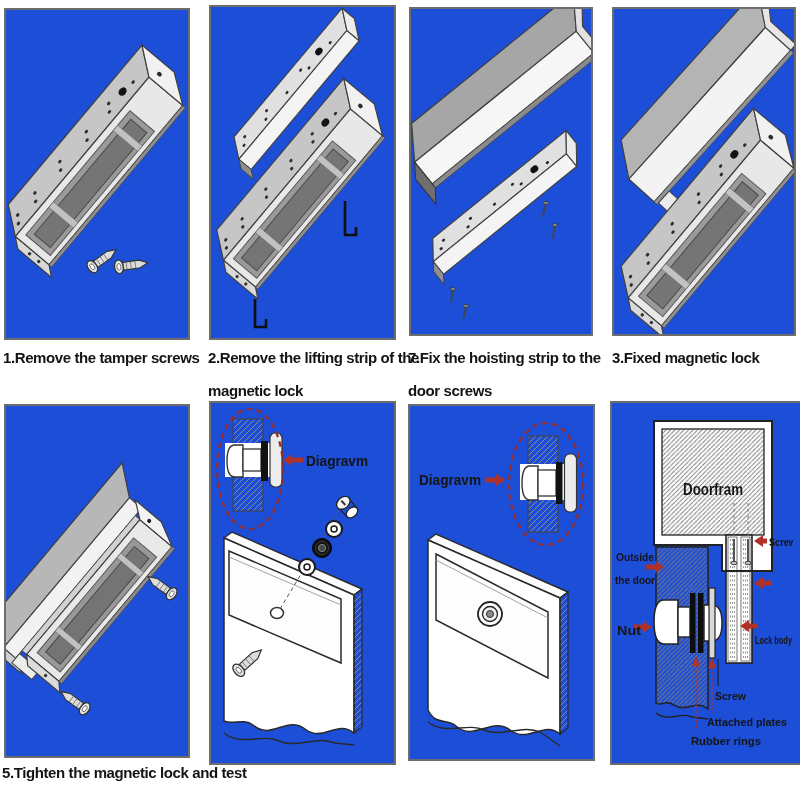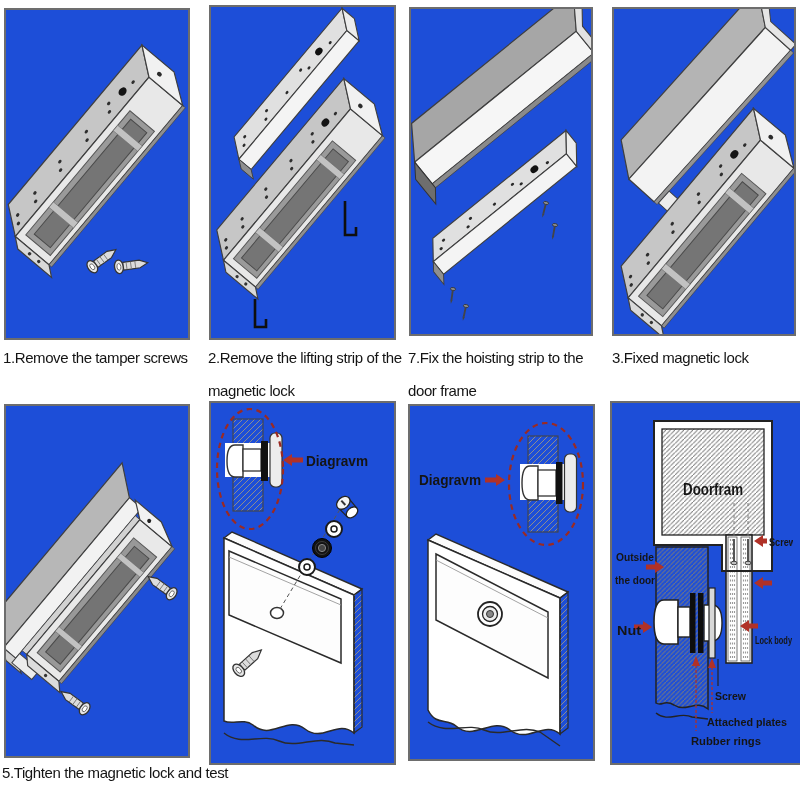--- a/index.html
+++ b/index.html
@@ -1,20 +1,20 @@
 <!DOCTYPE html>
 <html><head>
 <meta charset="utf-8">
 <style>
   html,body{margin:0;padding:0;background:#fff;}
   #stage{position:relative;width:800px;height:800px;background:#fff;overflow:hidden;
          font-family:"Liberation Sans",sans-serif;}
   .panel{position:absolute;border:2px solid #6d6d6d;background:#1d4ed8;box-sizing:border-box;}
   .panel svg{display:block;}
-  .cap{position:absolute;font-weight:normal;font-size:15px;line-height:33px;color:#141414;
+  .cap{position:absolute;font-weight:bold;font-size:15px;line-height:33px;color:#141414;
        letter-spacing:-0.4px;white-space:nowrap;}
   svg text{font-family:"Liberation Sans",sans-serif;font-weight:bold;fill:#151515;}
   .lblS{font-size:11px;}
   .lblM{font-size:12.5px;}
   .lblBig{font-size:16.5px;}
   .diagTxt{font-size:15.5px;}
 </style>
 </head>
 <body>
 
@@ -324,18 +324,18 @@
   </svg>
 </div>
 
 <div class="cap" style="left:3px;top:341px">1.Remove the tamper screws</div>
 <div class="cap" style="left:208px;top:341px">
   <div>2.Remove the lifting strip of the</div>
   <div>magnetic lock</div>
 </div>
 <div class="cap" style="left:408px;top:341px">
   <div>7.Fix the hoisting strip to the</div>
-  <div>door frame</div>
+  <div>door screws</div>
 </div>
 <div class="cap" style="left:612px;top:341px">3.Fixed magnetic lock</div>
 <div class="cap" style="left:2px;top:756px">5.Tighten the magnetic lock and test</div>
 
 </div>
 
 </body></html>

